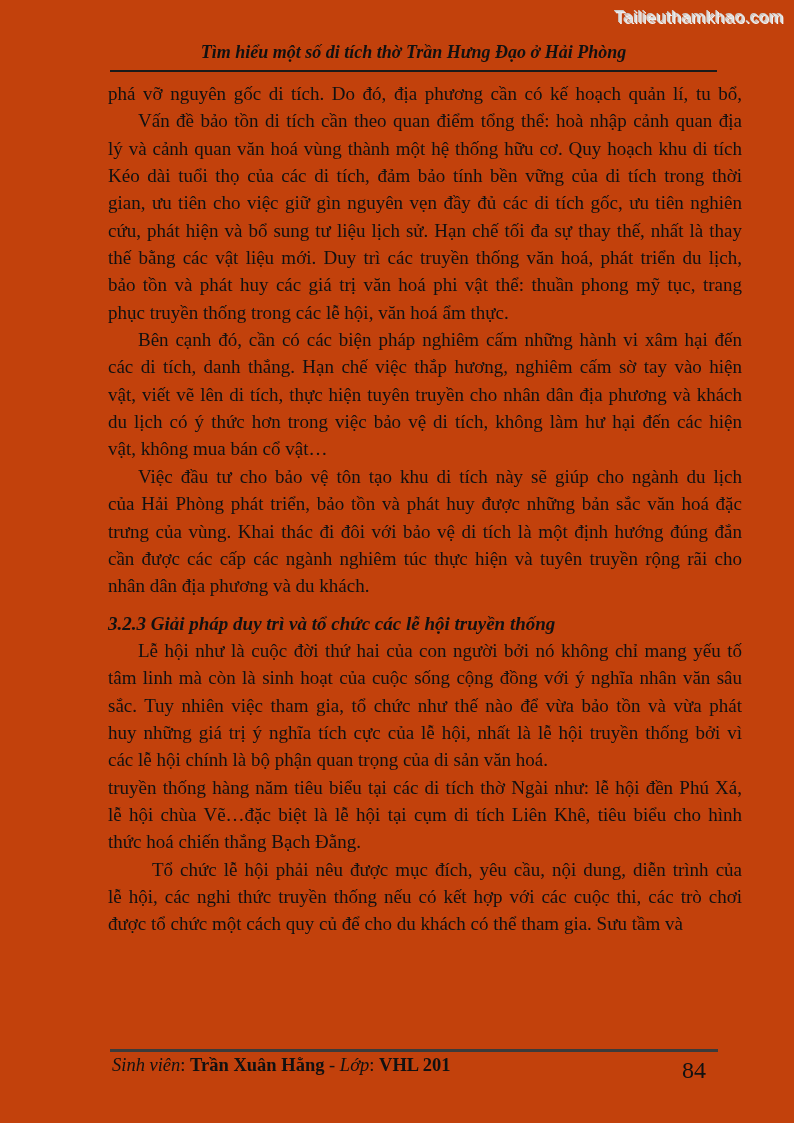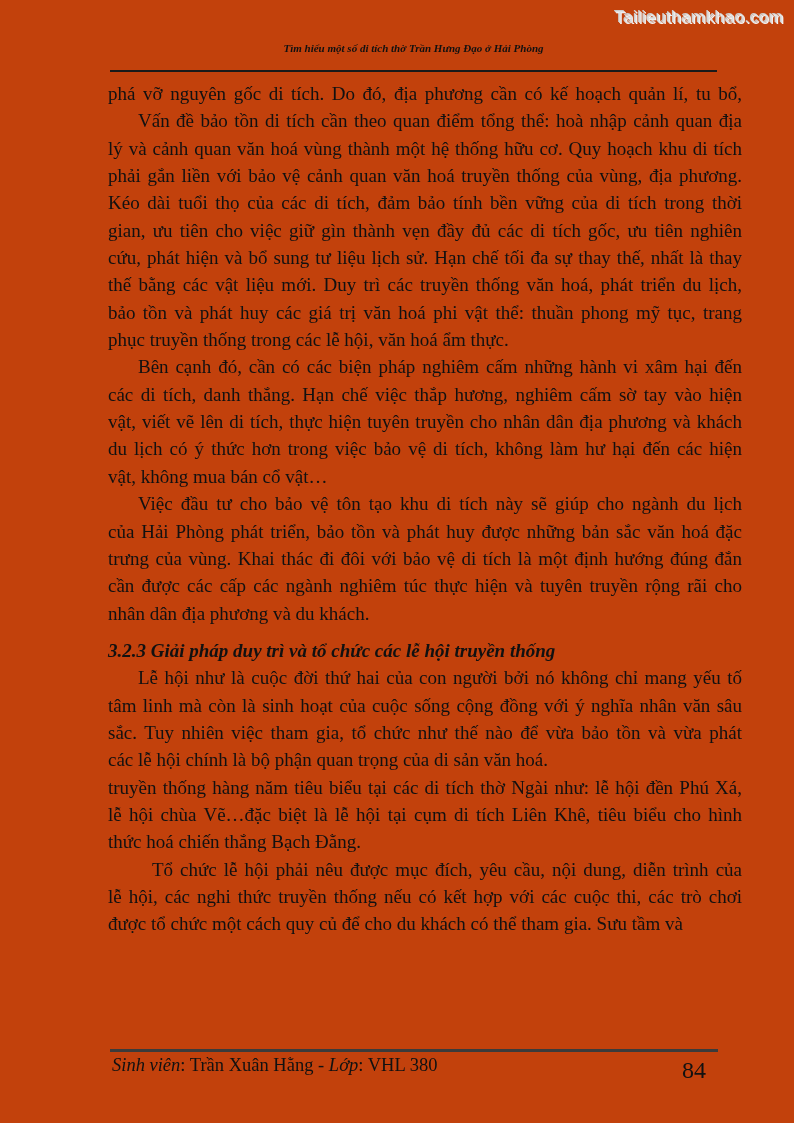--- a/index.html
+++ b/index.html
@@ -27,21 +27,21 @@
 
   
   .header {
     position: absolute;
     top: 42px;
     left: 110px;
     width: 607px;
     text-align: center;
   }
   .header-title {
-    font-size: 11px;
+    font-size: 18px;
     font-weight: bold;
     font-style: italic;
     white-space: nowrap;
   }
   .header-rule {
     position: absolute;
     top: 70px;
     left: 110px;
     width: 607px;
     height: 2px;
@@ -80,21 +80,21 @@
     background: #3b3b3b;
   }
   .footer-credit {
     position: absolute;
     top: 1055px;
     left: 112px;
     font-size: 18.5px;
     white-space: nowrap;
   }
   .footer-credit .italic { font-style: italic; }
-  .footer-credit .bold { font-weight: normal; text-align: right; }
+  .footer-credit .bold { font-weight: bold; text-align: right; }
   .footer-credit .regular { font-style: normal; font-weight: normal; }
   .page-number {
     position: absolute;
     top: 1057px;
     left: 682px;
     font-size: 24px;
     font-weight: normal;
   }
 </style>
 </head>
@@ -109,23 +109,22 @@
   </div>
   <div class="header-rule"></div>
 
   <div class="doc-body">
       <div class="para continuation">
         <div class="line fill first">phá vỡ nguyên gốc di tích. Do đó, địa phương cần có kế hoạch quản lí, tu bổ,</div>
       </div>
       <div class="para normal">
         <div class="line fill first">Vấn đề bảo tồn di tích cần theo quan điểm tổng thể: hoà nhập cảnh quan địa</div>
         <div class="line fill">lý và cảnh quan văn hoá vùng thành một hệ thống hữu cơ. Quy hoạch khu di tích</div>
-        <div class="line fill">phải gắn liền với bảo vệ cảnh quan văn hoá truyền thống của vùng, địa phương.</div>
         <div class="line fill">Kéo dài tuổi thọ của các di tích, đảm bảo tính bền vững của di tích trong thời</div>
-        <div class="line fill">gian, ưu tiên cho việc giữ gìn thành vẹn đầy đủ các di tích gốc, ưu tiên nghiên</div>
+        <div class="line fill">gian, ưu tiên cho việc giữ gìn nguyên vẹn đầy đủ các di tích gốc, ưu tiên nghiên</div>
         <div class="line fill">cứu, phát hiện và bổ sung tư liệu lịch sử. Hạn chế tối đa sự thay thế, nhất là thay</div>
         <div class="line fill">thế bằng các vật liệu mới. Duy trì các truyền thống văn hoá, phát triển du lịch,</div>
         <div class="line fill">bảo tồn và phát huy các giá trị văn hoá phi vật thể: thuần phong mỹ tục, trang</div>
         <div class="line">phục truyền thống trong các lễ hội, văn hoá ẩm thực.</div>
       </div>
       <div class="para normal">
         <div class="line fill first">Bên cạnh đó, cần có các biện pháp nghiêm cấm những hành vi xâm hại đến</div>
         <div class="line fill">các di tích, danh thắng. Hạn chế việc thắp hương, nghiêm cấm sờ tay vào hiện</div>
         <div class="line fill">vật, viết vẽ lên di tích, thực hiện tuyên truyền cho nhân dân địa phương và khách</div>
         <div class="line fill">du lịch có ý thức hơn trong việc bảo vệ di tích, không làm hư hại đến các hiện</div>
@@ -138,33 +137,34 @@
         <div class="line fill">cần được các cấp các ngành nghiêm túc thực hiện và tuyên truyền rộng rãi cho</div>
         <div class="line">nhân dân địa phương và du khách.</div>
       </div>
       <div class="para heading">
         <div class="line first">3.2.3 Giải pháp duy trì và tổ chức các lễ hội truyền thống</div>
       </div>
       <div class="para normal">
         <div class="line fill first">Lễ hội như là cuộc đời thứ hai của con người bởi nó không chỉ mang yếu tố</div>
         <div class="line fill">tâm linh mà còn là sinh hoạt của cuộc sống cộng đồng với ý nghĩa nhân văn sâu</div>
         <div class="line fill">sắc. Tuy nhiên việc tham gia, tổ chức như thế nào để vừa bảo tồn và vừa phát</div>
+        <div class="line fill">huy những giá trị ý nghĩa tích cực của lễ hội, nhất là lễ hội truyền thống bởi vì</div>
         <div class="line">các lễ hội chính là bộ phận quan trọng của di sản văn hoá.</div>
       </div>
       <div class="para normal">
         <div class="line fill">truyền thống hàng năm tiêu biểu tại các di tích thờ Ngài như: lễ hội đền Phú Xá,</div>
         <div class="line fill">lễ hội chùa Vẽ…đặc biệt là lễ hội tại cụm di tích Liên Khê, tiêu biểu cho hình</div>
         <div class="line">thức hoá chiến thắng Bạch Đằng.</div>
       </div>
       <div class="para wide-indent">
         <div class="line fill first">Tổ chức lễ hội phải nêu được mục đích, yêu cầu, nội dung, diễn trình của</div>
         <div class="line fill">lễ hội, các nghi thức truyền thống nếu có kết hợp với các cuộc thi, các trò chơi</div>
         <div class="line">được tổ chức một cách quy củ để cho du khách có thể tham gia. Sưu tầm và</div>
       </div>
     </div>
 
   <div class="footer-rule"></div>
 
-  <div class="footer-credit"><span class="italic">Sinh viên</span><span class="regular">: </span><span class="bold">Trần Xuân Hằng</span><span class="regular"> - </span><span class="italic">Lớp</span><span class="regular">: </span><span class="bold">VHL 380</span></div>
+  <div class="footer-credit"><span class="italic">Sinh viên</span><span class="regular">: </span><span class="bold">Trần Xuân Hằng</span><span class="regular"> - </span><span class="italic">Lớp</span><span class="regular">: </span><span class="bold">VHL 201</span></div>
 
   <div class="page-number">84</div>
 
 </div>
 
 </body></html>

